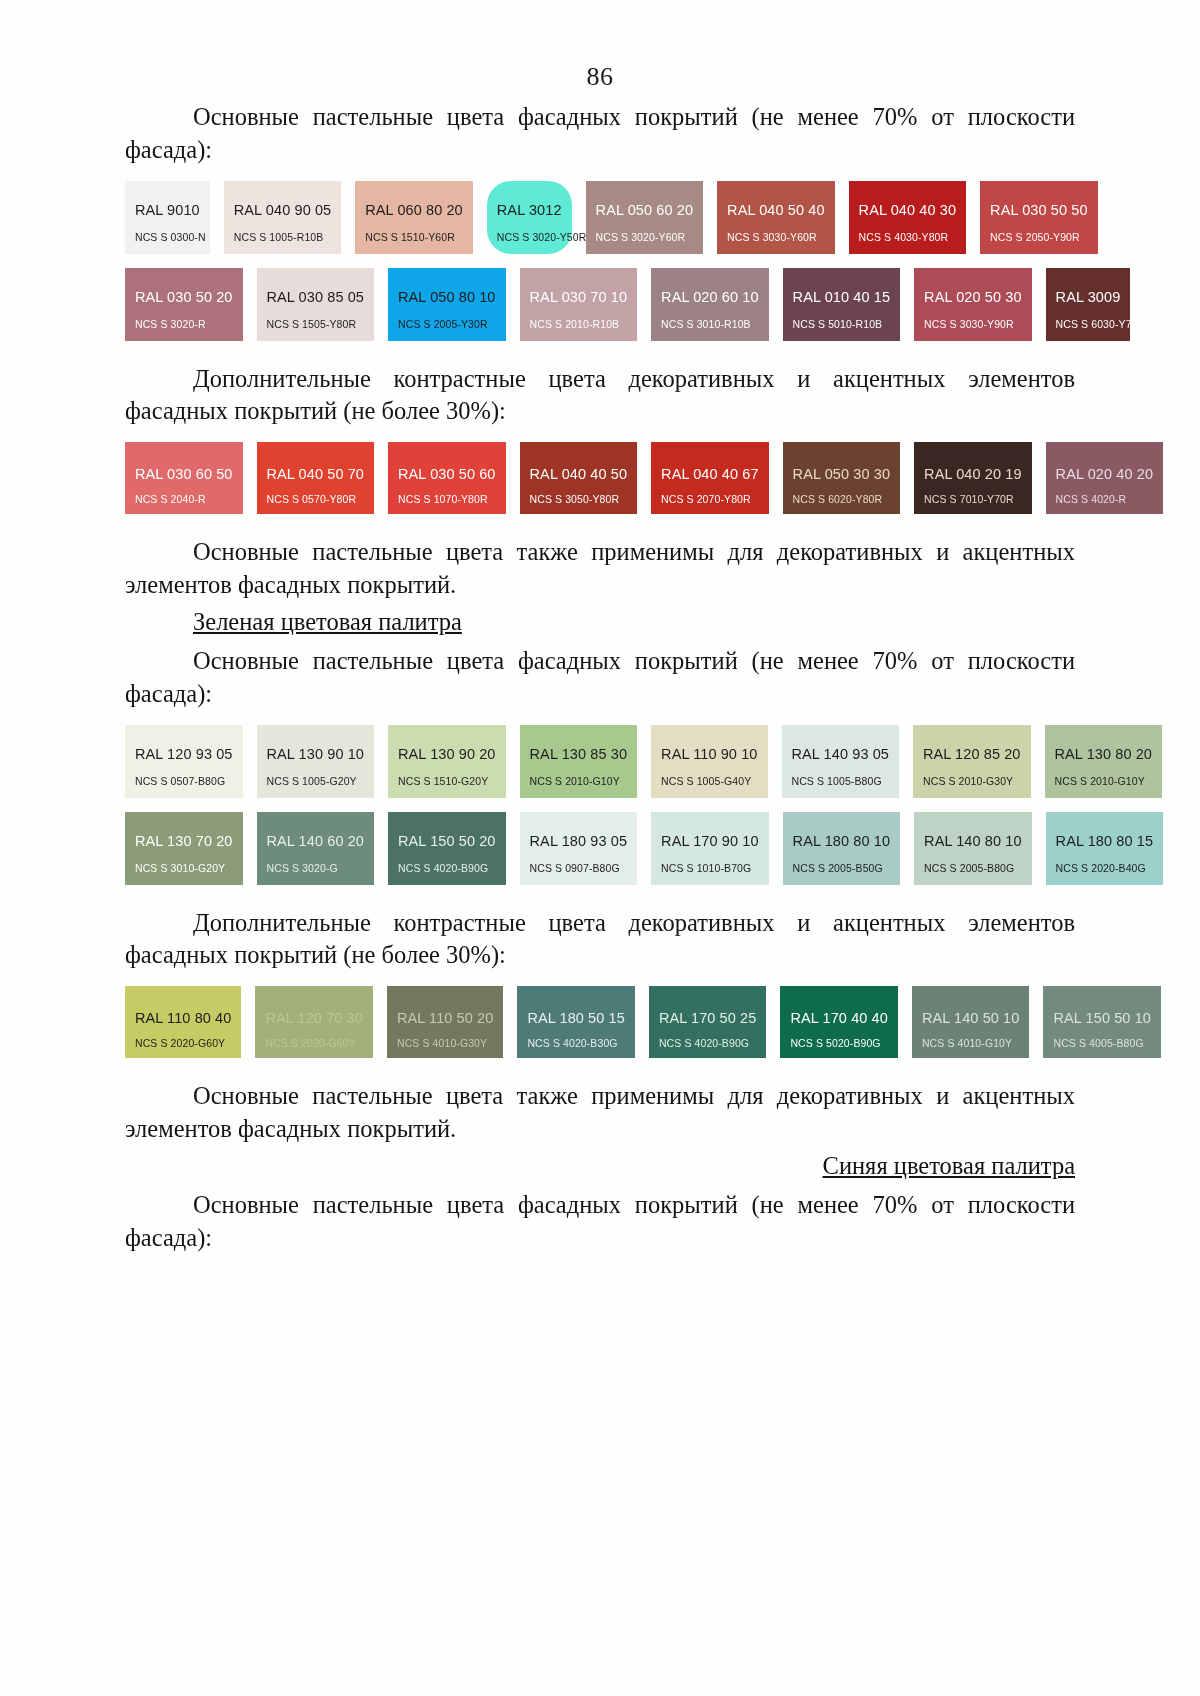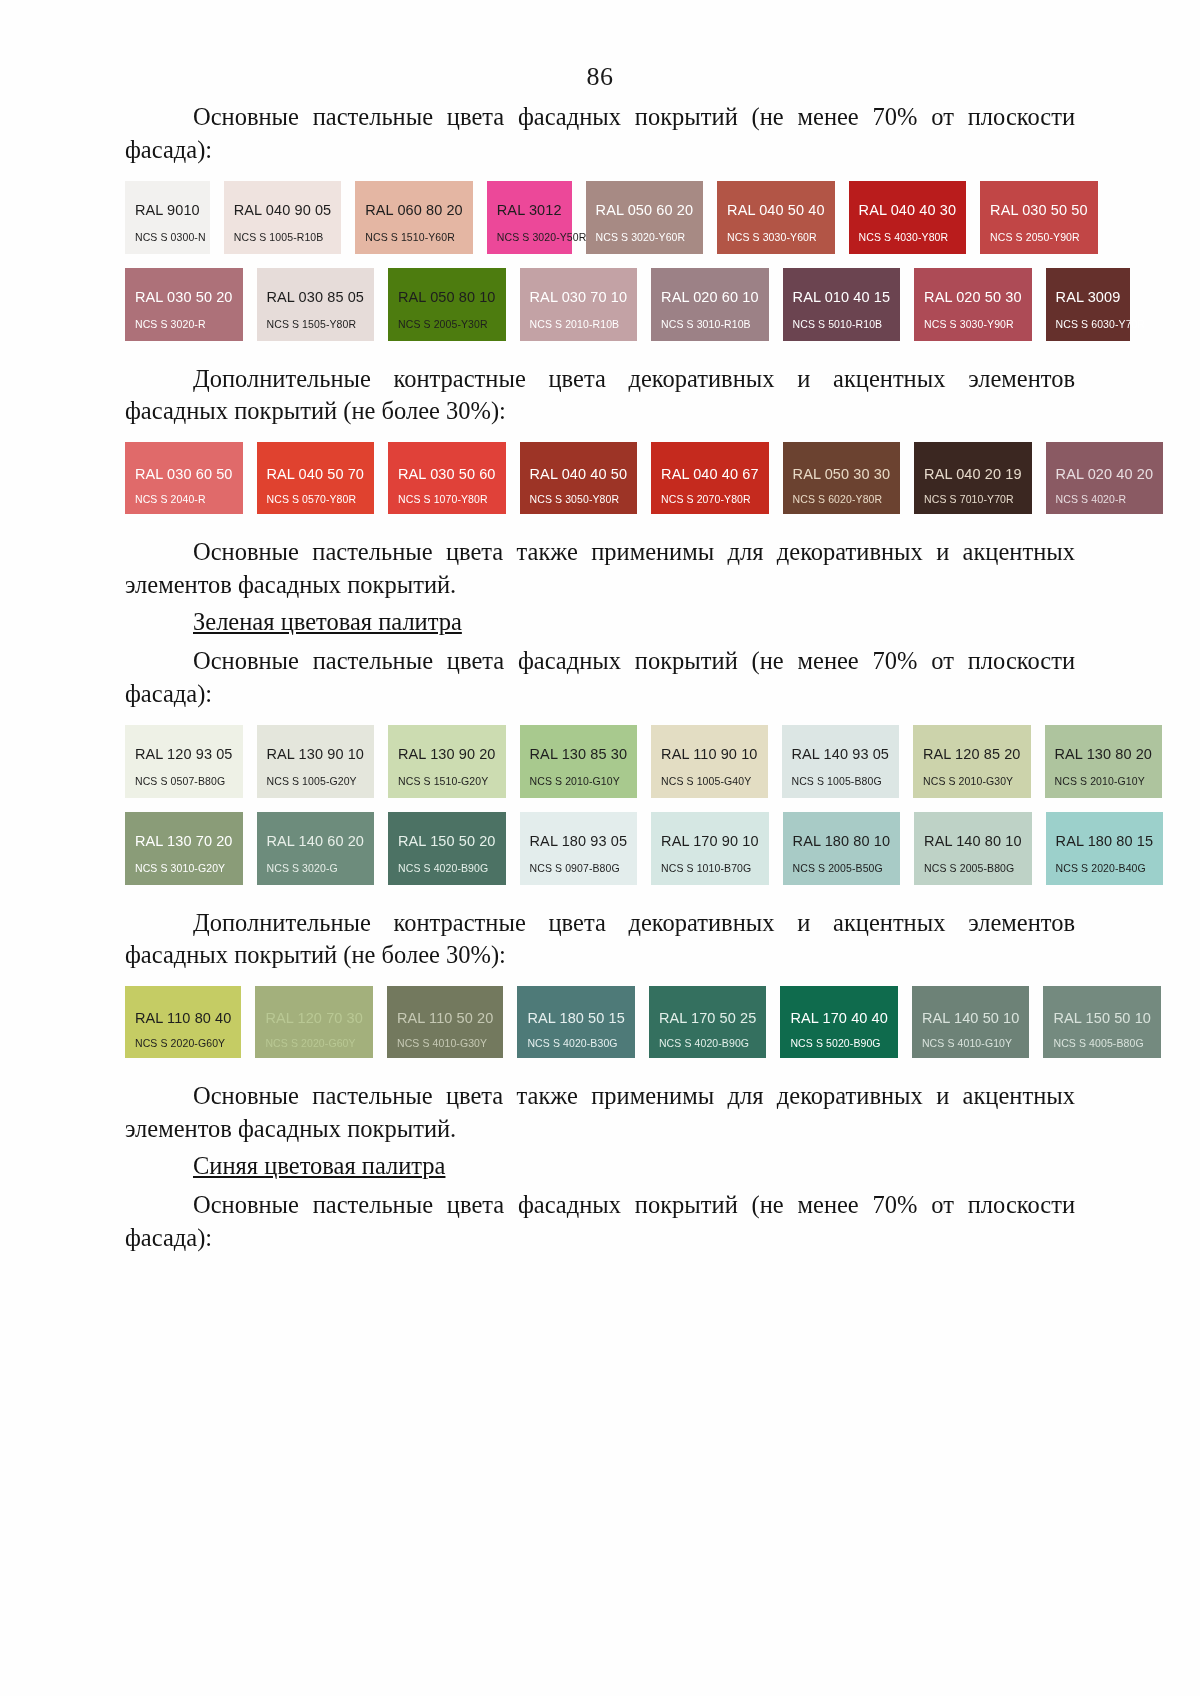--- a/index.html
+++ b/index.html
@@ -114,21 +114,21 @@
               <div class="ncs">NCS S 0300-N</div>
             </div>
             <div class="swatch" style="background: rgb(239, 227, 223); color: rgb(30, 30, 30);">
               <div class="ral">RAL 040 90 05</div>
               <div class="ncs">NCS S 1005-R10B</div>
             </div>
             <div class="swatch" style="background: rgb(228, 182, 163); color: rgb(30, 30, 30);">
               <div class="ral">RAL 060 80 20</div>
               <div class="ncs">NCS S 1510-Y60R</div>
             </div>
-            <div class="swatch" style="background: #ec4899; color: rgb(30, 30, 30);">
+            <div class="swatch" style="background: #5eead4; color: rgb(30, 30, 30); border-radius: 24px;">
               <div class="ral">RAL 3012</div>
               <div class="ncs">NCS S 3020-Y50R</div>
             </div>
             <div class="swatch" style="background: rgb(167, 138, 132); color: rgb(255, 255, 255);">
               <div class="ral">RAL 050 60 20</div>
               <div class="ncs">NCS S 3020-Y60R</div>
             </div>
             <div class="swatch" style="background: rgb(178, 85, 70); color: rgb(255, 255, 255);">
               <div class="ral">RAL 040 50 40</div>
               <div class="ncs">NCS S 3030-Y60R</div>
@@ -144,21 +144,21 @@
           </div>
         <div class="swatch-row" id="red-main-1">
             <div class="swatch" style="background: rgb(173, 113, 121); color: rgb(255, 255, 255);">
               <div class="ral">RAL 030 50 20</div>
               <div class="ncs">NCS S 3020-R</div>
             </div>
             <div class="swatch" style="background: rgb(230, 220, 217); color: rgb(30, 30, 30);">
               <div class="ral">RAL 030 85 05</div>
               <div class="ncs">NCS S 1505-Y80R</div>
             </div>
-            <div class="swatch" style="background: #4d7c0f; color: rgb(30, 30, 30);">
+            <div class="swatch" style="background: #0ea5e9; color: rgb(30, 30, 30);">
               <div class="ral">RAL 050 80 10</div>
               <div class="ncs">NCS S 2005-Y30R</div>
             </div>
             <div class="swatch" style="background: rgb(195, 162, 165); color: rgb(255, 255, 255);">
               <div class="ral">RAL 030 70 10</div>
               <div class="ncs">NCS S 2010-R10B</div>
             </div>
             <div class="swatch" style="background: rgb(156, 129, 134); color: rgb(255, 255, 255);">
               <div class="ral">RAL 020 60 10</div>
               <div class="ncs">NCS S 3010-R10B</div>
@@ -332,19 +332,19 @@
               <div class="ral">RAL 150 50 10</div>
               <div class="ncs">NCS S 4005-B80G</div>
             </div>
           </div>
       </div>
 
       <p class="body-text" style="margin-top:22px;">Основные пастельные цвета также применимы для декоративных и акцентных элементов фасадных покрытий.</p>
     </div>
 
     <div>
-      <div class="section-heading" style="margin-top:6px;"><span class="u">Синяя цветовая палитра</span></div>
+      <div class="section-heading" style="margin-top:6px;text-align:right;"><span class="u">Синяя цветовая палитра</span></div>
 
       <p class="body-text">Основные пастельные цвета фасадных покрытий (не менее 70% от плоскости фасада):</p>
     </div>
 
   </div>
 </div>
 
 </body></html>

